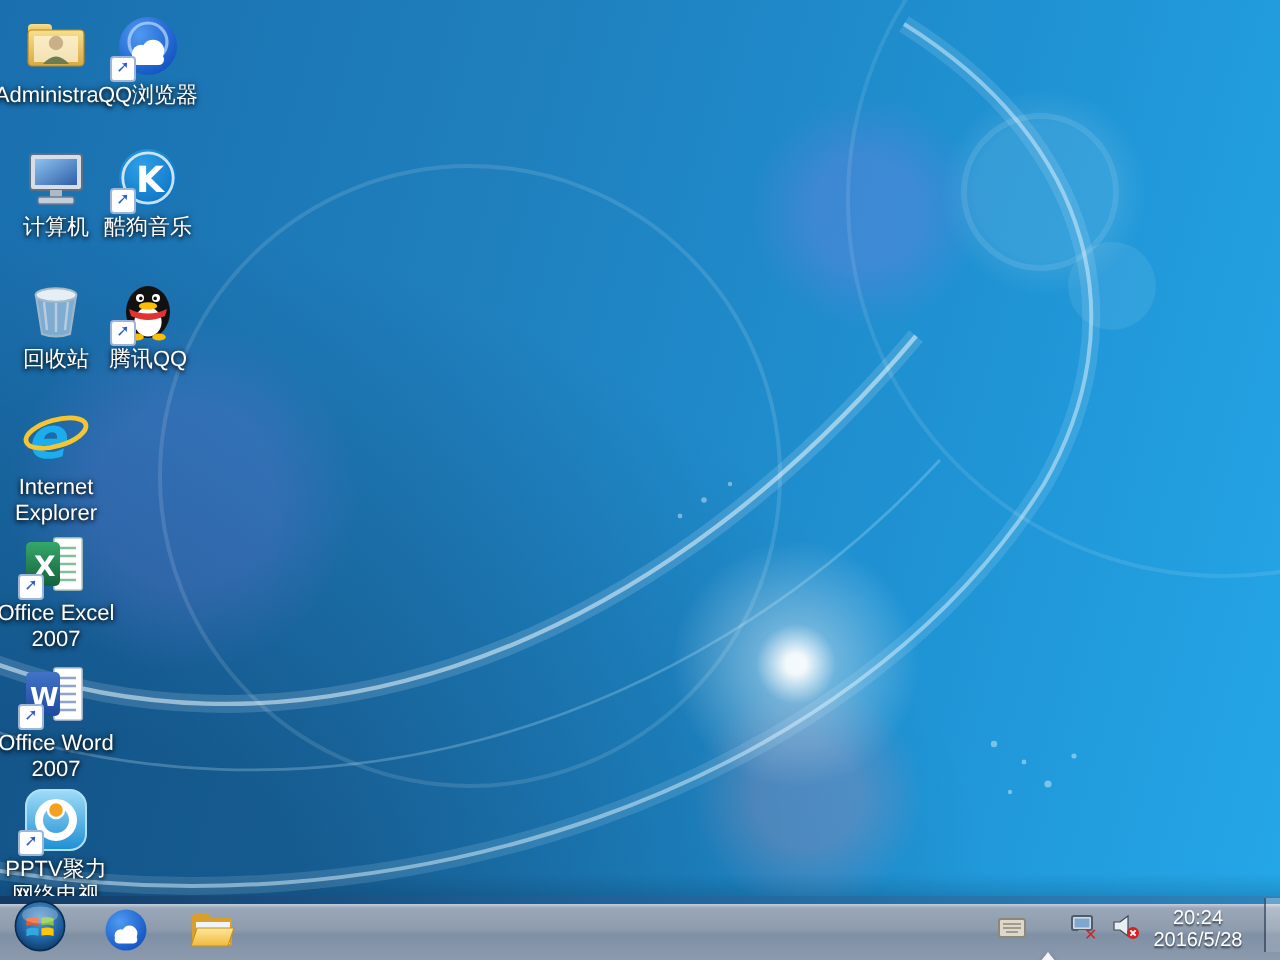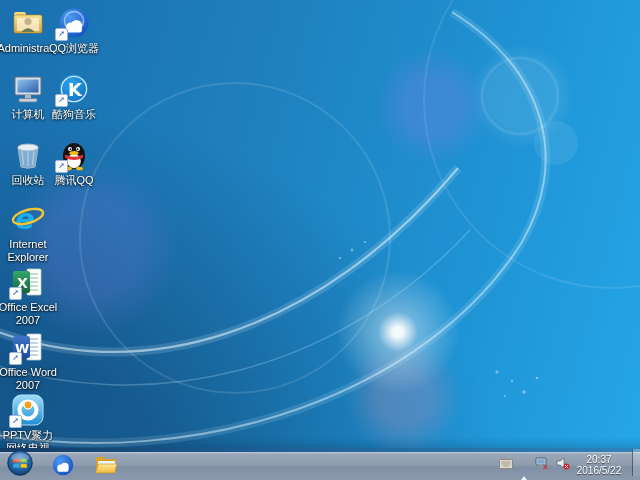--- a/index.html
+++ b/index.html
@@ -309,19 +309,19 @@
       <button class="tico">
         <svg width="14" height="13" viewBox="0 0 14 13">
           <path d="M1,4 L4,4 L8,1 L8,11 L4,8 L1,8 Z" fill="#e9eef3" stroke="#3c4a58" stroke-width=".6"></path>
           <circle cx="10.5" cy="9.5" r="3" fill="#d42222"></circle>
           <path d="M9.2,8.2 L11.8,10.8 M11.8,8.2 L9.2,10.8" stroke="#fff" stroke-width="1"></path>
         </svg>
       </button>
     </div>
 
     <div class="clock">
-      <div>20:37</div>
-      <div>2016/5/22</div>
+      <div>20:24</div>
+      <div>2016/5/28</div>
     </div>
 
     <div class="showdesk"></div>
   </div>
 </div>
 
 </body></html>

